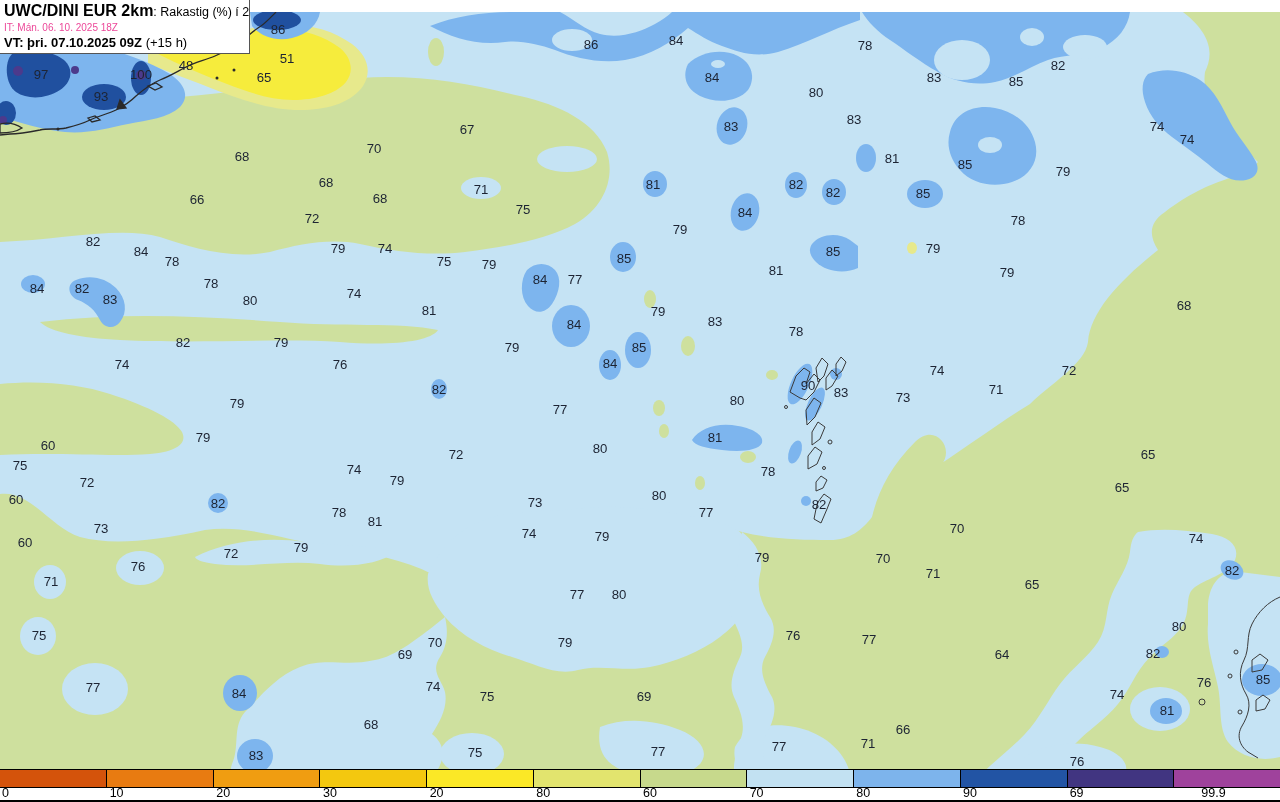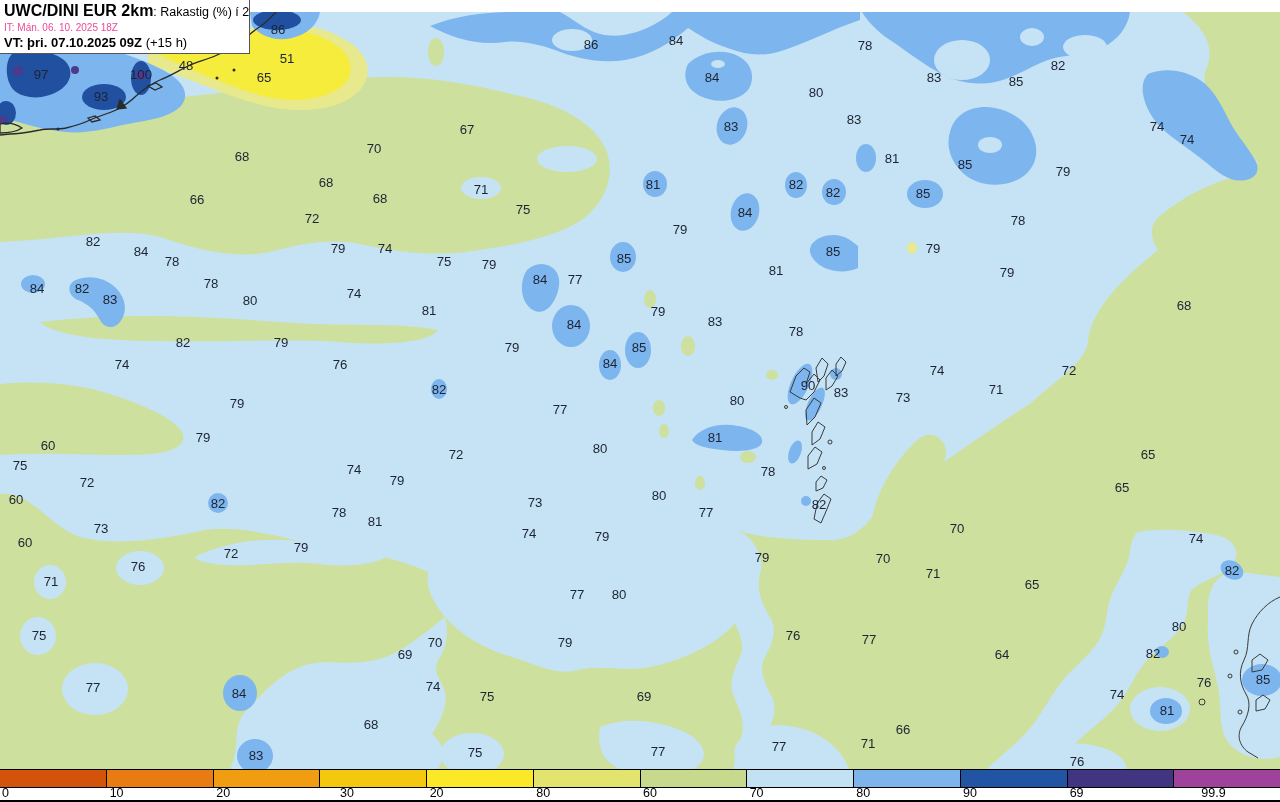--- a/index.html
+++ b/index.html
@@ -437,21 +437,21 @@
         <div class="seg" style="background: rgb(194, 225, 242);"></div>
         <div class="seg" style="background: rgb(125, 180, 236);"></div>
         <div class="seg" style="background: rgb(34, 84, 164);"></div>
         <div class="seg" style="background: rgb(65, 53, 129);"></div>
         <div class="seg" style="background: rgb(159, 66, 156);"></div>
       </div>
     <div id="legend-labels">
         <span style="left: 2px;">0</span>
         <span style="left: 109.667px;">10</span>
         <span style="left: 216.333px;">20</span>
-        <span style="left: 340px;">30</span>
+        <span style="left: 323px;">30</span>
         <span style="left: 429.667px;">20</span>
         <span style="left: 536.333px;">80</span>
         <span style="left: 643px;">60</span>
         <span style="left: 749.667px;">70</span>
         <span style="left: 856.333px;">80</span>
         <span style="left: 963px;">90</span>
         <span style="left: 1069.67px;">69</span>
         <span style="left: 1176.33px; margin-left: 25px;">99.9</span>
       </div>
   </div>

